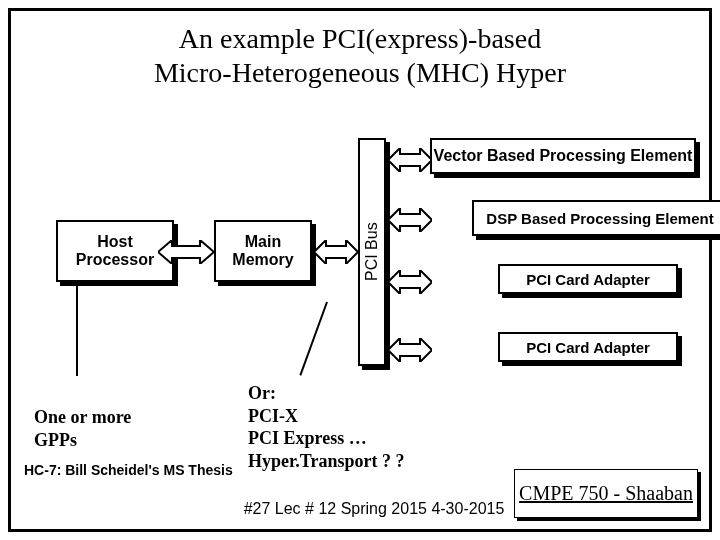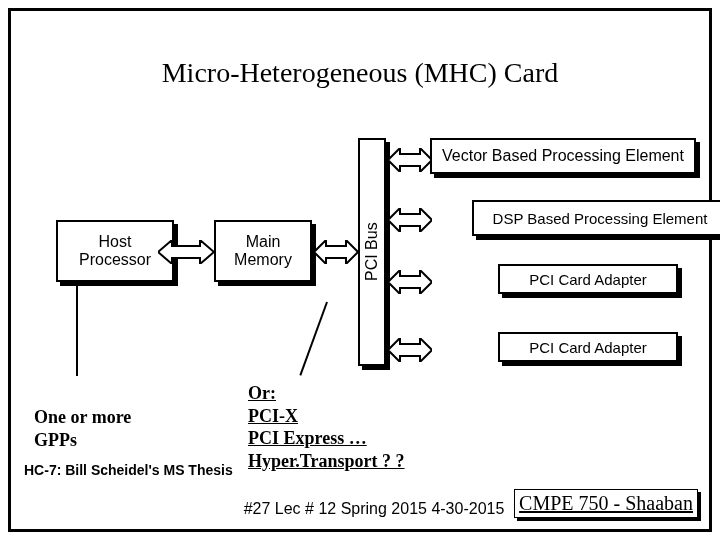--- a/index.html
+++ b/index.html
@@ -1,42 +1,42 @@
 <!DOCTYPE html>
 <html><head>
 <meta charset="utf-8">
 <style>
   * { box-sizing: border-box; margin: 0; padding: 0; }
   body { width: 720px; height: 540px; font-family: "Times New Roman", serif; background: #fff; position: relative; }
   .frame { position: absolute; top: 8px; left: 8px; right: 8px; bottom: 8px; border: 3px solid #000; }
   .title { position: absolute; top: 22px; left: 0; right: 0; text-align: center; font-size: 28px; font-weight: normal; line-height: 1.2; }
   
-  .shadow-box { position: absolute; background: #fff; border: 2px solid #000; text-align: center; font-family: Arial, sans-serif; font-size: 16px; display: flex; align-items: center; justify-content: center; box-shadow: 4px 4px 0 #000; }
+  .shadow-box { position: absolute; background: #fff; border: 2px solid #000; text-align: center; font-family: Arial, sans-serif; font-size: 16px; display: flex; align-items: center; justify-content: center; box-shadow: 4px 4px 0 #000; font-weight: bold; }
   
   .pci-bus { position: absolute; background: #fff; border: 2px solid #000; left: 358px; top: 138px; width: 28px; height: 228px; box-shadow: 4px 4px 0 #000; }
   .pci-bus-label { position: absolute; left: 358px; top: 138px; width: 28px; height: 228px; display: flex; align-items: center; justify-content: center; font-family: Arial, sans-serif; font-size: 16px; writing-mode: vertical-rl; transform: rotate(180deg); }
   
   .harrow { position: absolute; height: 24px; }
   .harrow svg { width: 100%; height: 100%; display: block; }
 
   .annot { position: absolute; font-family: "Times New Roman", serif; font-size: 18px; font-weight: bold; line-height: 1.25; }
   .line { position: absolute; background: #000; }
   
   .thesis { position: absolute; left: 24px; bottom: 62px; font-family: Liberation Sans, sans-serif; font-weight: bold; font-size: 14px; }
   .footer { position: absolute; bottom: 22px; left: 0; right: 0; text-align: center; font-family: Arial, sans-serif; font-size: 16px; padding-left: 28px; }
-  .course { position: absolute; right: 22px; bottom: 22px; font-family: "Times New Roman", serif; font-size: 20px; text-decoration: underline; padding: 2px 4px; border: 1px solid #000; box-shadow: 3px 3px 0 #000; background: #fff; }
+  .course { position: absolute; right: 22px; bottom: 22px; font-family: "Times New Roman", serif; font-size: 20px; text-decoration: underline; padding: 12px 4px; border: 1px solid #000; box-shadow: 3px 3px 0 #000; background: #fff; }
 </style>
 </head>
 <body>
 
 <div class="frame"></div>
 
 <div class="title">
-  <br>
-  <span>Micro-Heterogeneous (MHC) Card</span>
+  <span>An example PCI(express)-based</span><br>
+  <span>Micro-Heterogeneous (MHC) Hyper</span>
 </div>
 
 <div class="shadow-box" style="left:38px; top:220px; width:118px; height:62px; white-space:pre-line;margin-left:18px;">Host
 Processor</div>
 
 <div class="harrow" style="left:158px; top:240px; width:56px;">
   <svg viewBox="0 0 56 24" preserveAspectRatio="none">
       <polygon points="0,12 14,0 14,6 42,6 42,0 56,12 42,24 42,18 14,18 14,24" fill="#fff" stroke="#000" stroke-width="2"></polygon>
     </svg>
 </div>
@@ -77,20 +77,20 @@
 <div class="shadow-box" style="left:430px; top:138px; width:266px; height:36px;">Vector Based Processing Element</div>
 <div class="shadow-box" style="left:440px; top:200px; width:256px; height:36px; font-size:15px;margin-left:32px;">DSP Based Processing Element</div>
 <div class="shadow-box" style="left:498px; top:264px; width:180px; height:30px; font-size:15px;">PCI Card Adapter</div>
 <div class="shadow-box" style="left:498px; top:332px; width:180px; height:30px; font-size:15px;">PCI Card Adapter</div>
 
 <div class="line" style="left:76px; top:284px; width:2px; height:92px;"></div>
 <div class="line" style="left:326px; top:302px; width:2px; height:78px; transform:rotate(20deg); transform-origin:top;"></div>
 
 <div class="annot" style="left:34px; top:382px; white-space:pre-line;margin-top:24px;">One or more
 GPPs</div>
-<div class="annot" style="left:248px; top:382px; white-space:pre-line;text-decoration:underline;">Or:
+<div class="annot" style="left:248px; top:382px; white-space:pre-line;">Or:
 PCI-X
 PCI Express …
 Hyper.Transport ? ?</div>
 
 <div class="thesis">HC-7: Bill Scheidel's MS Thesis</div>
 <div class="footer">#27   Lec # 12   Spring 2015  4-30-2015</div>
 <div class="course">CMPE 750 - Shaaban</div>
 
 </body></html>

